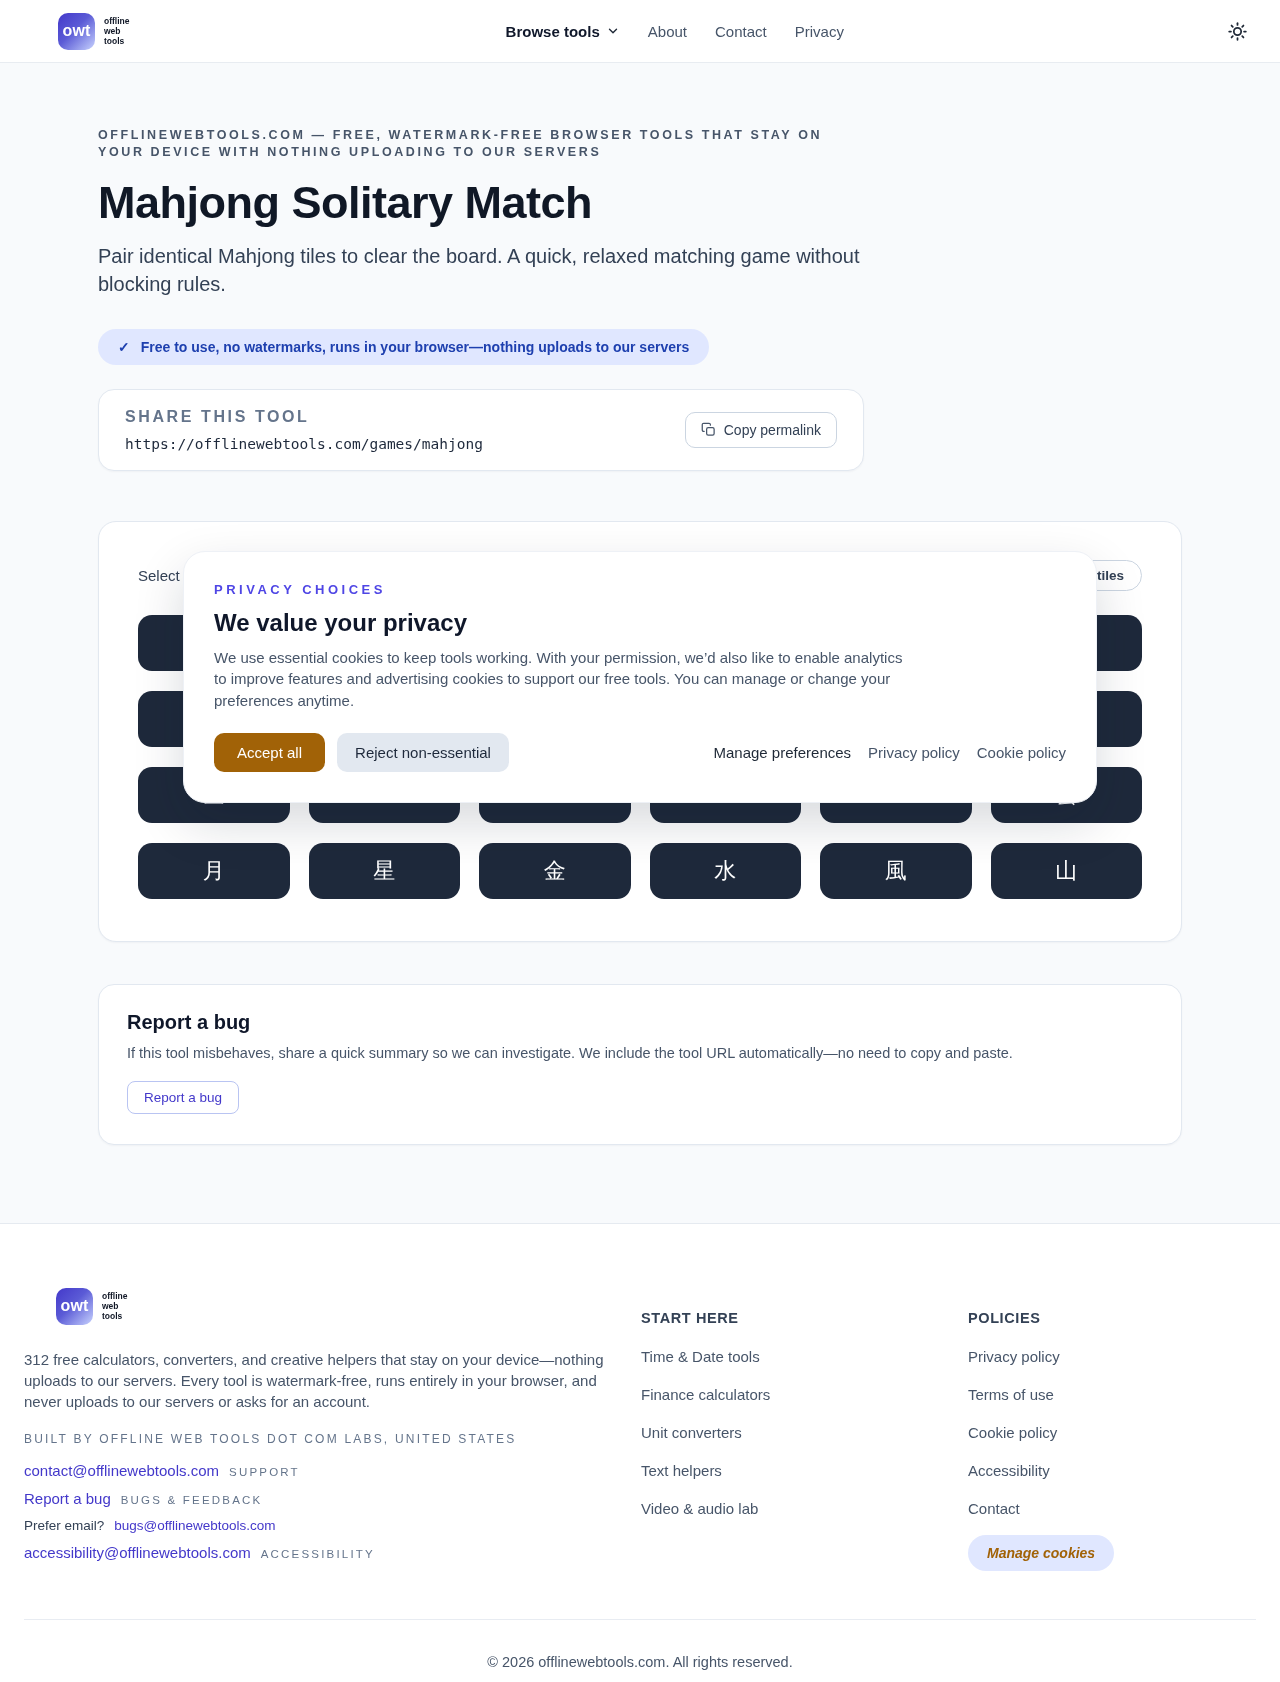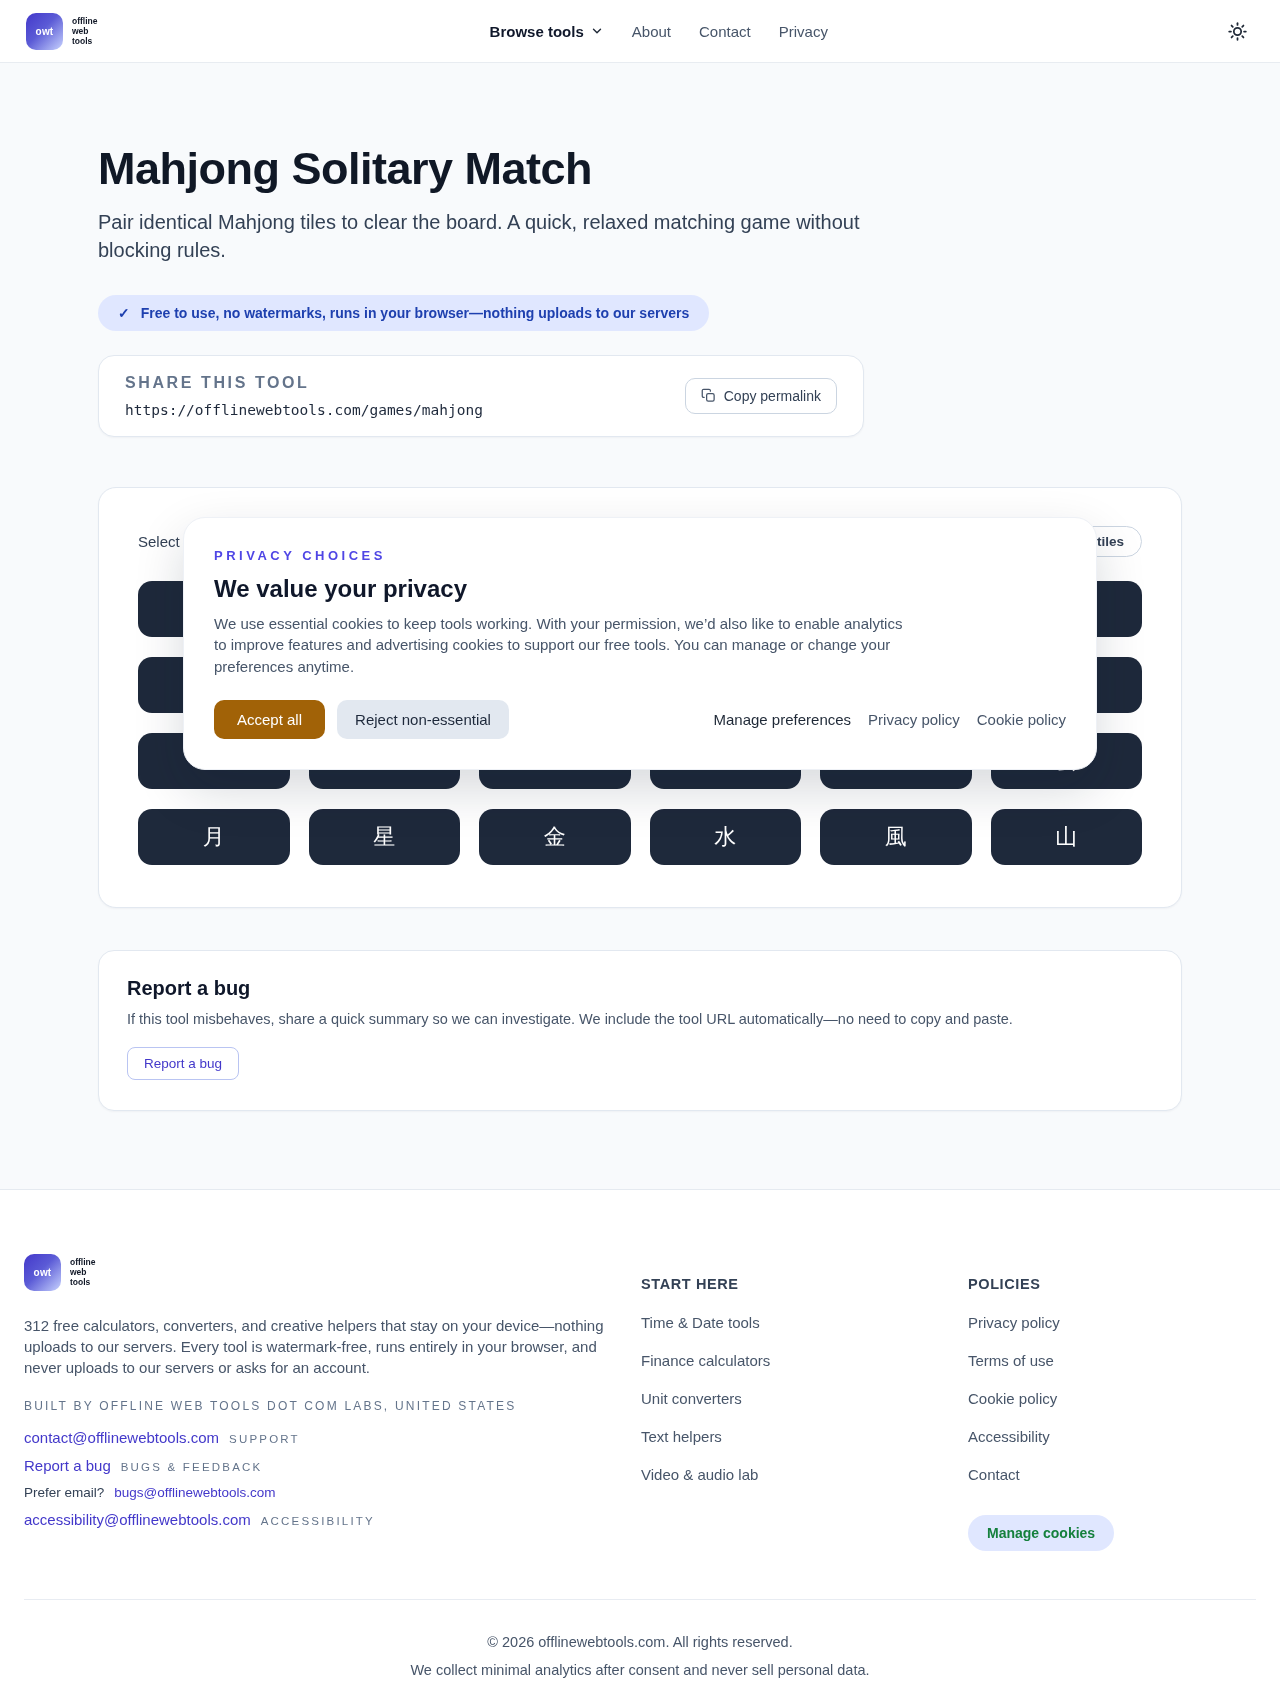--- a/index.html
+++ b/index.html
@@ -15,21 +15,21 @@
   .header {
     display: flex; align-items: center;
     height: 63px; padding: 0 26px;
     background: #ffffff; border-bottom: 1px solid #e8ecf1;
   }
   .logo-group { display: flex; align-items: center; gap: 9px; cursor: pointer; }
   .logo-mark {
     width: 37px; height: 37px; border-radius: 10px;
     background: linear-gradient(135deg, #4338ca 0%, #5b5bd6 45%, #c7d2fe 100%);
     display: flex; align-items: center; justify-content: center;
-    color: #fff; font-weight: bold; font-size: 10px; letter-spacing: .2px;
+    color: #fff; font-weight: bold; font-size: 16px; letter-spacing: .2px; margin-left: 32px;
   }
   .logo-word { font-size: 8.5px; font-weight: bold; color: #111827; line-height: 1.18; }
   .header-nav {
     flex: 1; display: flex; align-items: center; justify-content: center; gap: 28px;
   }
   .nav-browse { display: flex; align-items: center; gap: 6px; font-weight: bold; font-size: 15px; color: #0f172a; cursor: pointer; }
   .nav-link { font-size: 15px; color: #475569; cursor: pointer; }
   .theme-toggle { width: 34px; height: 34px; display: flex; align-items: center; justify-content: center; cursor: pointer; }
 
   
@@ -127,24 +127,25 @@
   .contact-list { margin-top: 16px; display: flex; flex-direction: column; gap: 11px; }
   .contact-row { display: flex; align-items: baseline; gap: 10px; }
   .footer-link { color: #4338ca; font-size: 15px; cursor: pointer; }
   .contact-tag { font-size: 11.5px; letter-spacing: 2.2px; color: #64748b; }
   .contact-prefix { font-size: 13.5px; color: #334155; }
   .footer-link.small { font-size: 13.5px; }
   .col-heading { font-size: 14.5px; font-weight: bold; letter-spacing: .6px; color: #334155; margin-top: 22px; }
   .col-links { margin-top: 22px; display: flex; flex-direction: column; gap: 21px; }
   .col-link { font-size: 15px; color: #475569; cursor: pointer; }
   .manage-cookies-btn {
-    margin-top: 32px; display: inline-block;
-    background: #e0e7ff; color: #15803d; font-weight: bold; font-size: 14px;
+    margin-top: 18px; display: inline-block;
+    background: #e0e7ff; color: #a16207; font-weight: bold; font-size: 14px;
     border: none; border-radius: 999px; padding: 10px 19px; cursor: pointer;
     font-family: "Liberation Sans", sans-serif;
+    font-style: italic;
   }
   .footer-divider { margin-top: 48px; border-top: 1px solid #e8ecf2; }
   .footer-bottom { text-align: center; margin-top: 34px; }
   .copyright { font-size: 14.5px; color: #475569; }
   .analytics-note { margin-top: 12px; font-size: 14.5px; color: #475569; }
 
   svg { display: block; }
 </style>
 </head>
 <body>
@@ -183,20 +184,21 @@
           <line x1="17.4" y1="17.4" x2="18.8" y2="18.8"></line>
         <line x1="5.2" y1="18.8" x2="6.6" y2="17.4"></line>
           <line x1="17.4" y1="6.6" x2="18.8" y2="5.2"></line>
       </svg>
     </span>
   </div>
 </header>
 
 <main class="main">
 
+  <div class="eyebrow">OFFLINEWEBTOOLS.COM — FREE, WATERMARK-FREE BROWSER TOOLS THAT STAY ON YOUR DEVICE WITH NOTHING UPLOADING TO OUR SERVERS</div>
   <h1 class="page-title">Mahjong Solitary Match</h1>
   <p class="subtitle">Pair identical Mahjong tiles to clear the board. A quick, relaxed matching game without blocking rules.</p>
 
   <div class="badge">
     <span class="check">✓</span>
     <span>Free to use, no watermarks, runs in your browser—nothing uploads to our servers</span>
   </div>
 
   <div class="share-card">
     <div>

